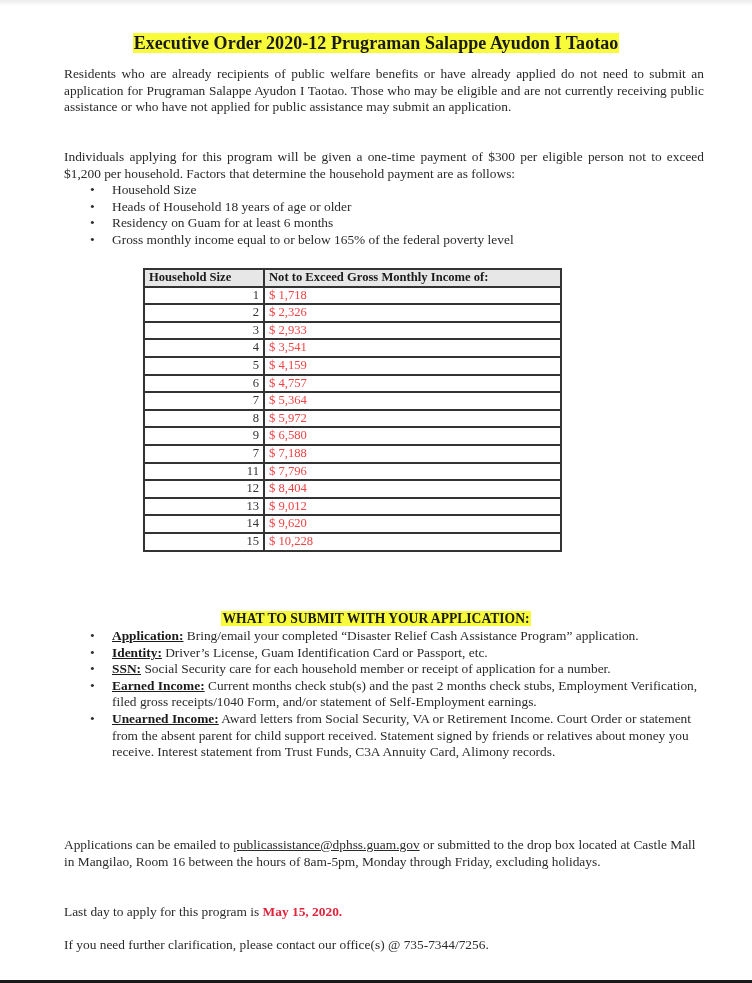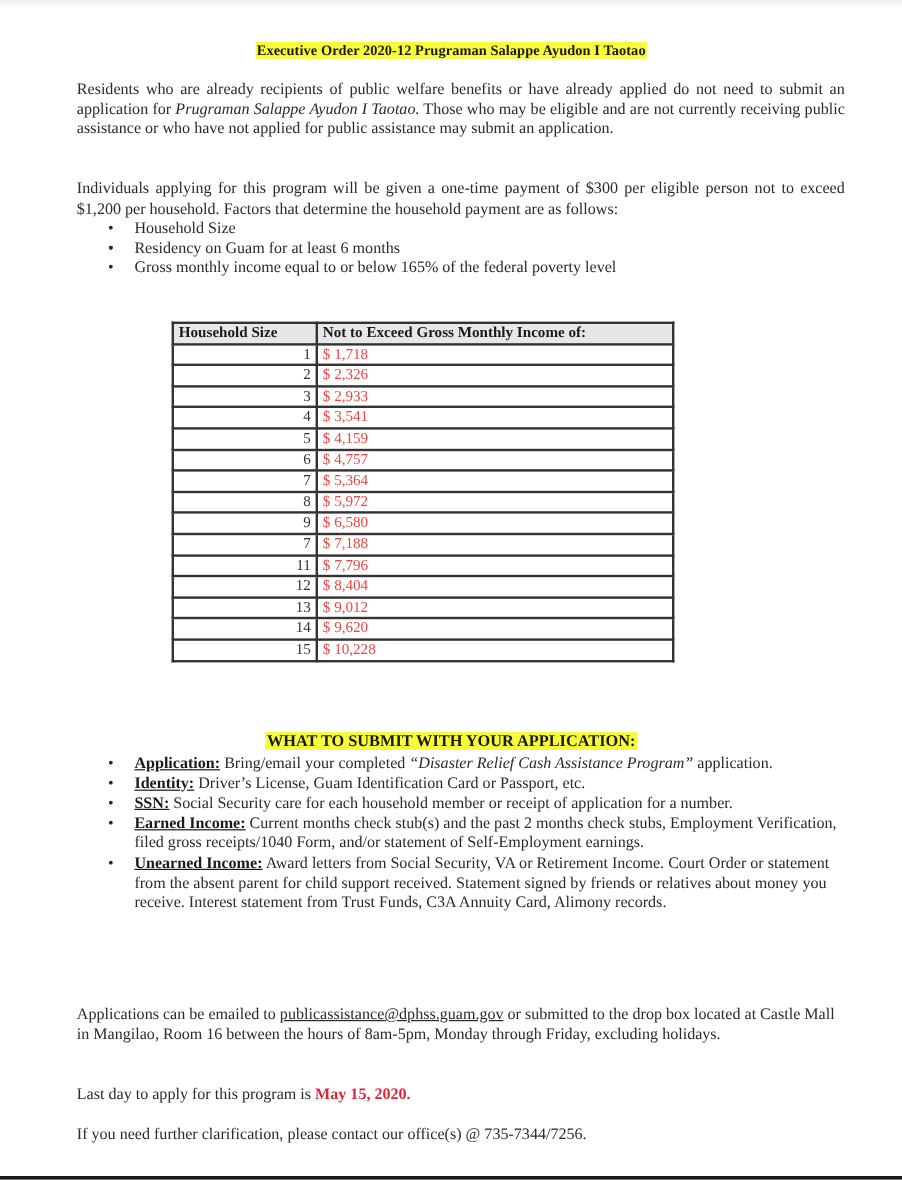--- a/index.html
+++ b/index.html
@@ -11,21 +11,21 @@
     position: relative;
   }
   .page {
     position: absolute; left: 0; top: 0; width: 752px; height: 980px;
     background: #fff;
   }
   .topfade { position:absolute; left:0; top:0; width:752px; height:6px; background:linear-gradient(#ececec,#fff); }
   .bottom-bar { position:absolute; left:0; top:980px; width:752px; height:3px; background:#1a1a1a; }
   .title-wrap { position:absolute; top:33px; left:0; width:752px; text-align:center; }
   .hl { background:#f8fb3a; font-weight:bold; color:#1a1a1a; padding:0 1px; }
-  .title { font-size:12px; letter-spacing:0.05px; }
+  .title { font-size:18px; letter-spacing:0.05px; }
   p.par {
     position:absolute; left:64px; width:640px; margin:0;
     font-size:13.4px; line-height:16.6px; text-align:justify;
   }
   p.par.nojust { text-align:left; }
   ul.bul { position:absolute; margin:0; padding:0; list-style:none; font-size:13.4px; line-height:16.6px; }
   ul.bul li { position:relative; padding-left:24px; }
   ul.bul li .dot { position:absolute; left:2px; top:0; }
   .crit { left:88px; top:179px; width:620px; }
   table.inc {
@@ -34,41 +34,41 @@
   }
   table.inc th, table.inc td { border:2px solid #333; padding:0 4px; height:15.6px; line-height:15.6px; }
   table.inc th { background:#e7e7e7; font-weight:bold; color:#1a1a1a; text-align:left; font-size:12.6px; }
   table.inc td.size { text-align:right; width:110px; color:#333; }
   table.inc td.amt { text-align:left; color:#ef4444; }
   .sub-wrap { position:absolute; top:609px; left:0; width:752px; text-align:center; }
   .sub-head { font-size:13.6px; }
   .docs { left:88px; top:628px; width:620px; }
   .docs li { margin-bottom:0; }
   .lbl { font-weight:bold; text-decoration:underline; color:#1a1a1a; }
-  .em { font-style:italic; }
+  .em { }
   .lnk { text-decoration:underline;margin-top:11px; }
   .red { color:#e0243a; font-weight:bold; }
 </style>
 </head>
 <body>
 
 <div class="page">
   <div class="topfade"></div>
 
   <div class="title-wrap">
     <span class="hl title">Executive Order 2020-12 Prugraman Salappe Ayudon I Taotao</span>
   </div>
 
   <p class="par" style="top:66px;"><span>Residents who are already recipients of public welfare benefits or have already applied do not need to submit an application for </span><span class="em">Prugraman Salappe Ayudon I Taotao.</span><span> Those who may be eligible and are not currently receiving public assistance or who have not applied for public assistance may submit an application.</span></p>
 
   <p class="par" style="top:149px;">Individuals applying for this program will be given a one-time payment of $300 per eligible person not to exceed $1,200 per household.  Factors that determine the household payment are as follows:</p>
 
   <ul class="bul crit" style="top:182px;">
     <li><span class="dot">•</span><span>Household Size</span></li>
-    <li><span class="dot">•</span></li>
+    <li><span class="dot">•</span><span>Heads of Household 18 years of age or older</span></li>
     <li><span class="dot">•</span><span>Residency on Guam for at least 6 months</span></li>
     <li><span class="dot">•</span><span>Gross monthly income equal to or below 165% of the federal poverty level</span></li>
   </ul>
 
   <table class="inc">
     <thead>
       <tr>
         <th>Household Size</th>
         <th>Not to Exceed Gross Monthly Income of:</th>
       </tr>

